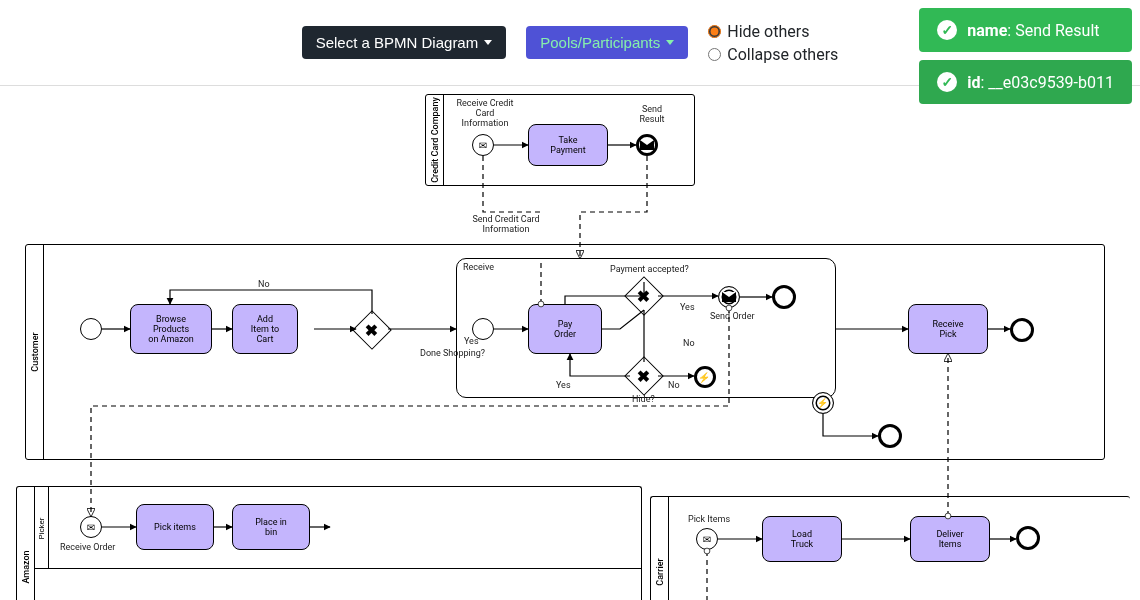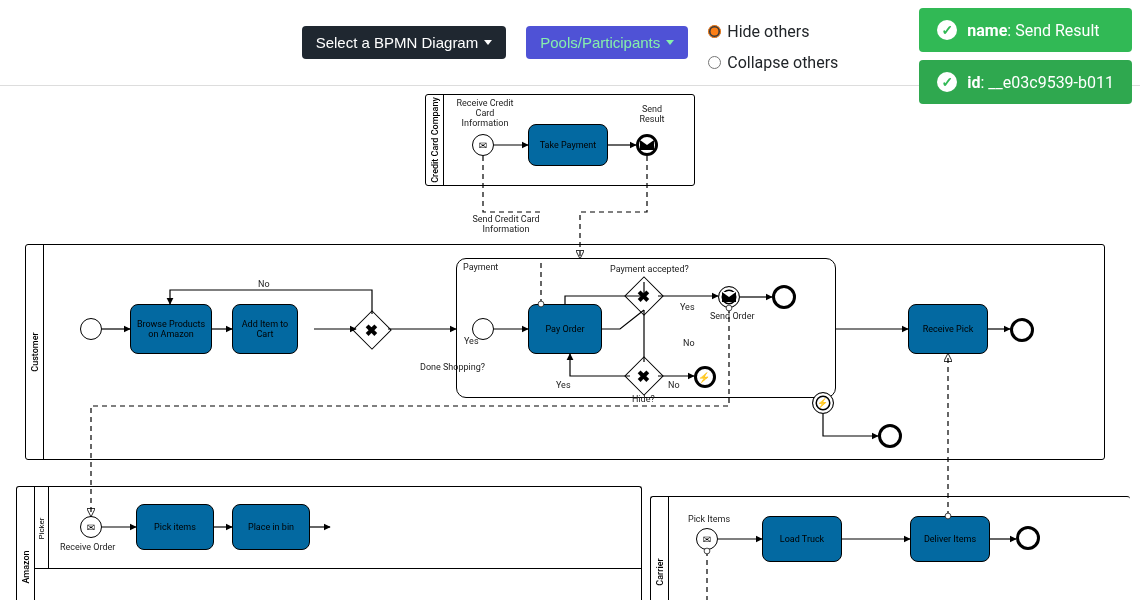--- a/index.html
+++ b/index.html
@@ -5,38 +5,38 @@
   * { box-sizing: border-box; margin: 0; padding: 0; }
   body { font-family: -apple-system, BlinkMacSystemFont, "Segoe UI", Roboto, sans-serif; font-size: 14px; background: #fff; width: 1140px; height: 600px; overflow: hidden; position: relative; }
 
   .toolbar { display: flex; align-items: center; gap: 20px; padding: 8px; border-bottom: 1px solid #ddd; height: 86px; justify-content: center; }
   .btn { display: inline-flex; align-items: center; gap: 6px; padding: 8px 14px; border-radius: 4px; font-size: 15px; cursor: pointer; border: none; }
   .btn-dark { background: #1f2730; color: #fff; }
   .btn-primary { background: #4f52d6; color: #86efac; }
   .caret { width: 0; height: 0; border-left: 4px solid transparent; border-right: 4px solid transparent; border-top: 5px solid currentColor; }
 
   .radios { display: flex; flex-direction: column; gap: 4px; font-size: 16px; color: #212529; }
-  .radios label { display: flex; align-items: center; gap: 6px; cursor: pointer; margin-top: 8px; }
+  .radios label { display: flex; align-items: center; gap: 6px; cursor: pointer; }
   .radios input[type=radio] { accent-color: #fd7e14; }
 
   .toasts { position: absolute; top: 8px; right: 8px; display: flex; flex-direction: column; gap: 8px; }
   .toast { background: #31b955; color: #fff; padding: 12px 18px; border-radius: 4px; display: flex; align-items: center; gap: 10px; font-size: 16px; min-width: 200px; }
   .toast.secondary { background: #2fa84f; }
   .toast .check { width: 20px; height: 20px; border-radius: 50%; background: #fff; color: #31b955; display: inline-flex; align-items: center; justify-content: center; font-weight: bold; font-size: 14px; }
 
   .canvas { position: relative; width: 1140px; height: 514px; overflow: hidden; }
   .canvas svg { position: absolute; top: 0; left: 0; }
 
   .pool { position: absolute; border: 1px solid #000; border-radius: 3px; background: #fff; }
   .pool-label { position: absolute; left: 0; top: 0; bottom: 0; width: 18px; border-right: 1px solid #000; display: flex; align-items: center; justify-content: center; }
   .pool-label span { transform: rotate(-90deg); white-space: nowrap; font-size: 9px; font-weight: 500; }
   .lane-label { position: absolute; left: 18px; top: 0; bottom: 0; width: 14px; border-right: 1px solid #000; display: flex; align-items: center; justify-content: center; }
   .lane-label span { transform: rotate(-90deg); white-space: nowrap; font-size: 8px; }
 
-  .task { position: absolute; border: 1px solid #000; border-radius: 8px; background: #0369a1; display: flex; align-items: center; justify-content: center; text-align: center; font-size: 9px; padding: 4px; }
+  .task { position: absolute; border: 1px solid #000; border-radius: 8px; background: #c4b5fd; display: flex; align-items: center; justify-content: center; text-align: center; font-size: 9px; padding: 17px; }
   .subprocess { position: absolute; border: 1px solid #000; border-radius: 10px; }
   .subprocess > .sp-title { position: absolute; top: 3px; left: 6px; font-size: 9px; color: #222; }
   .gateway { position: absolute; width: 28px; height: 28px; transform: rotate(45deg); border: 1px solid #000; background: #fff; display: flex; align-items: center; justify-content: center; }
   .gateway .gx { transform: rotate(-45deg); font-weight: bold; font-size: 16px; }
   .event { position: absolute; width: 22px; height: 22px; border: 1.5px solid #000; border-radius: 50%; background: #fff; display: flex; align-items: center; justify-content: center; font-size: 10px; }
   .event.thick { border-width: 3px; }
   .event.dbl { box-shadow: inset 0 0 0 2.5px #fff, inset 0 0 0 4px #000; }
   .event.big { width: 24px; height: 24px; }
   .label { position: absolute; font-size: 9px; color: #222; text-align: center; white-space: nowrap; }
   .label2 { white-space: normal; }
@@ -107,26 +107,26 @@
         <span>Customer</span>
       </div>
   </div>
 
   <div class="event" style="left:80px;top:232px;"></div>
   <div class="task" style="left:130px;top:218px;width:82px;height:50px;">Browse Products on Amazon</div>
   <div class="task" style="left:232px;top:218px;width:66px;height:50px;">Add Item to Cart</div>
   <div class="gateway" style="left:358px;top:230px;">
       <span class="gx">✖</span>
     </div>
-  <div class="label" style="left:420px;top:276px;">Done Shopping?</div>
+  <div class="label" style="left:420px;top:262px;">Done Shopping?</div>
   <div class="label" style="left:258px;top:193px;">No</div>
   <div class="label" style="left:464px;top:250px;">Yes</div>
 
   <div class="subprocess" style="left:456px;top:172px;width:380px;height:140px;">
-    <div class="sp-title">Payment</div>
+    <div class="sp-title">Receive</div>
   </div>
   <div class="event" style="left:472px;top:232px;"></div>
   <div class="task" style="left:528px;top:218px;width:74px;height:50px;">Pay Order</div>
   <div class="gateway" style="left:630px;top:196px;">
       <span class="gx">✖</span>
     </div>
   <div class="label" style="left:610px;top:178px;">Payment accepted?</div>
   <div class="label" style="left:680px;top:216px;">Yes</div>
   <div class="label" style="left:683px;top:252px;">No</div>
   <div class="event dbl" style="left:718px;top:200px;">

